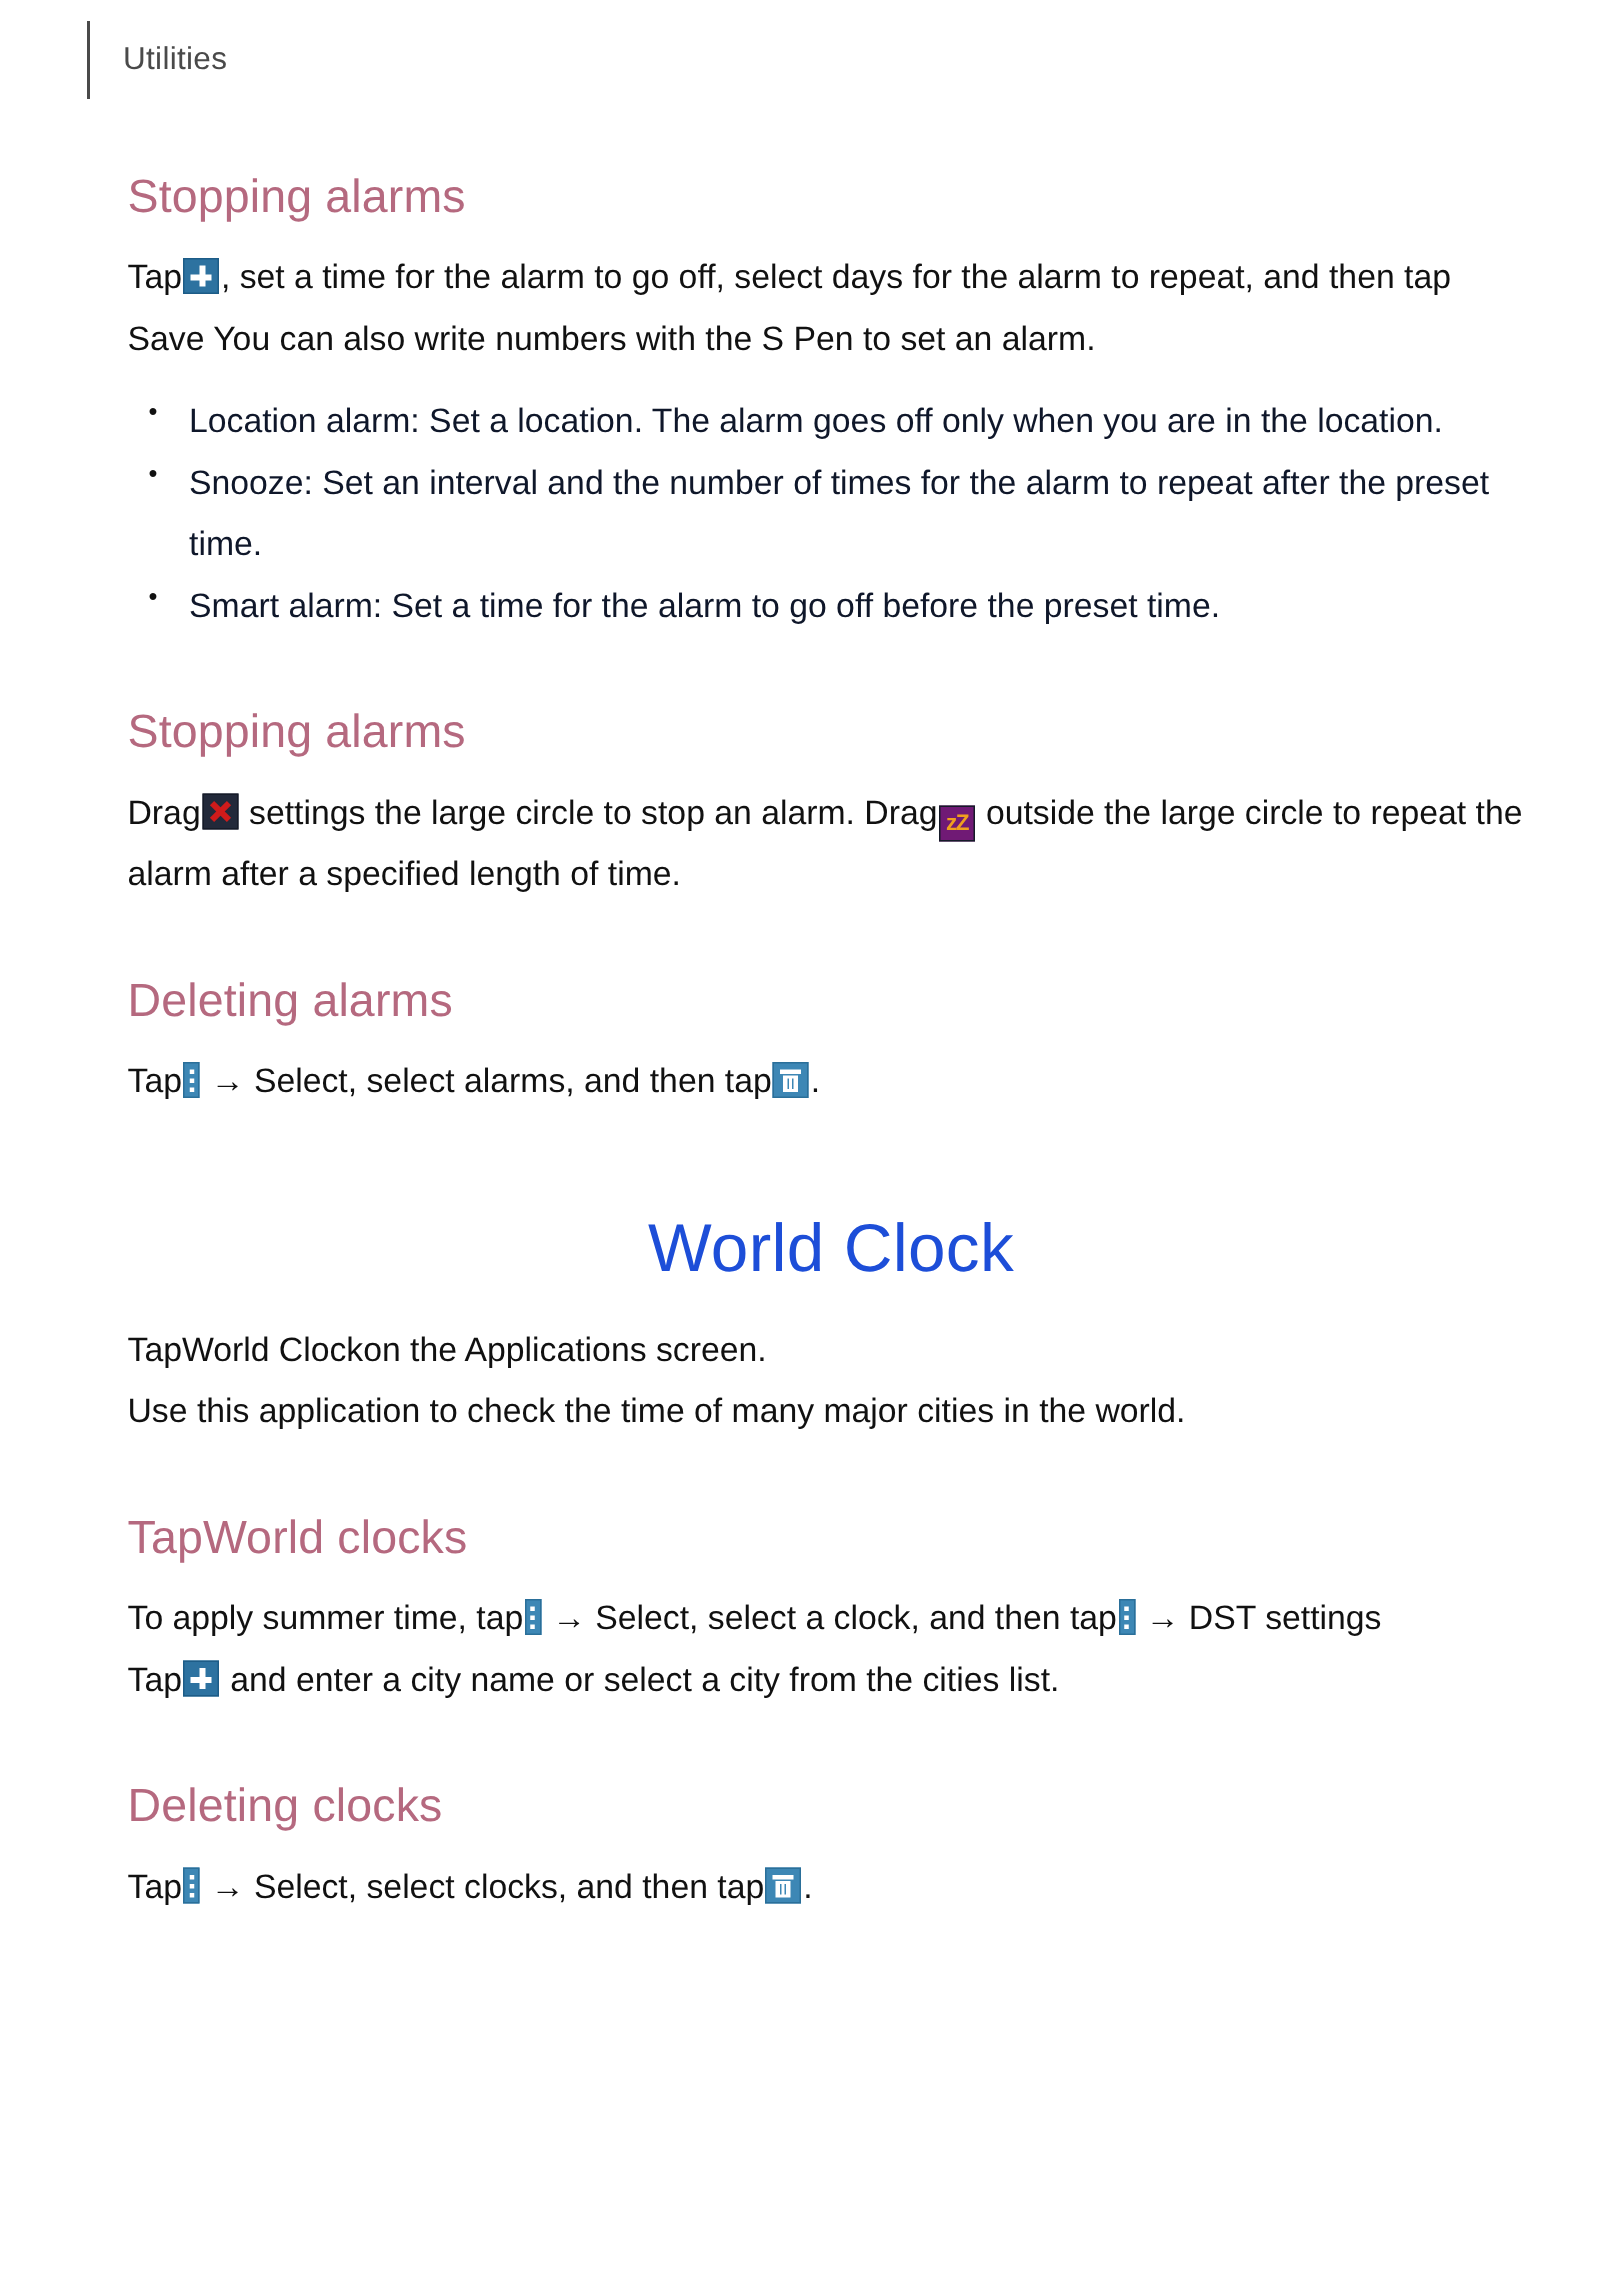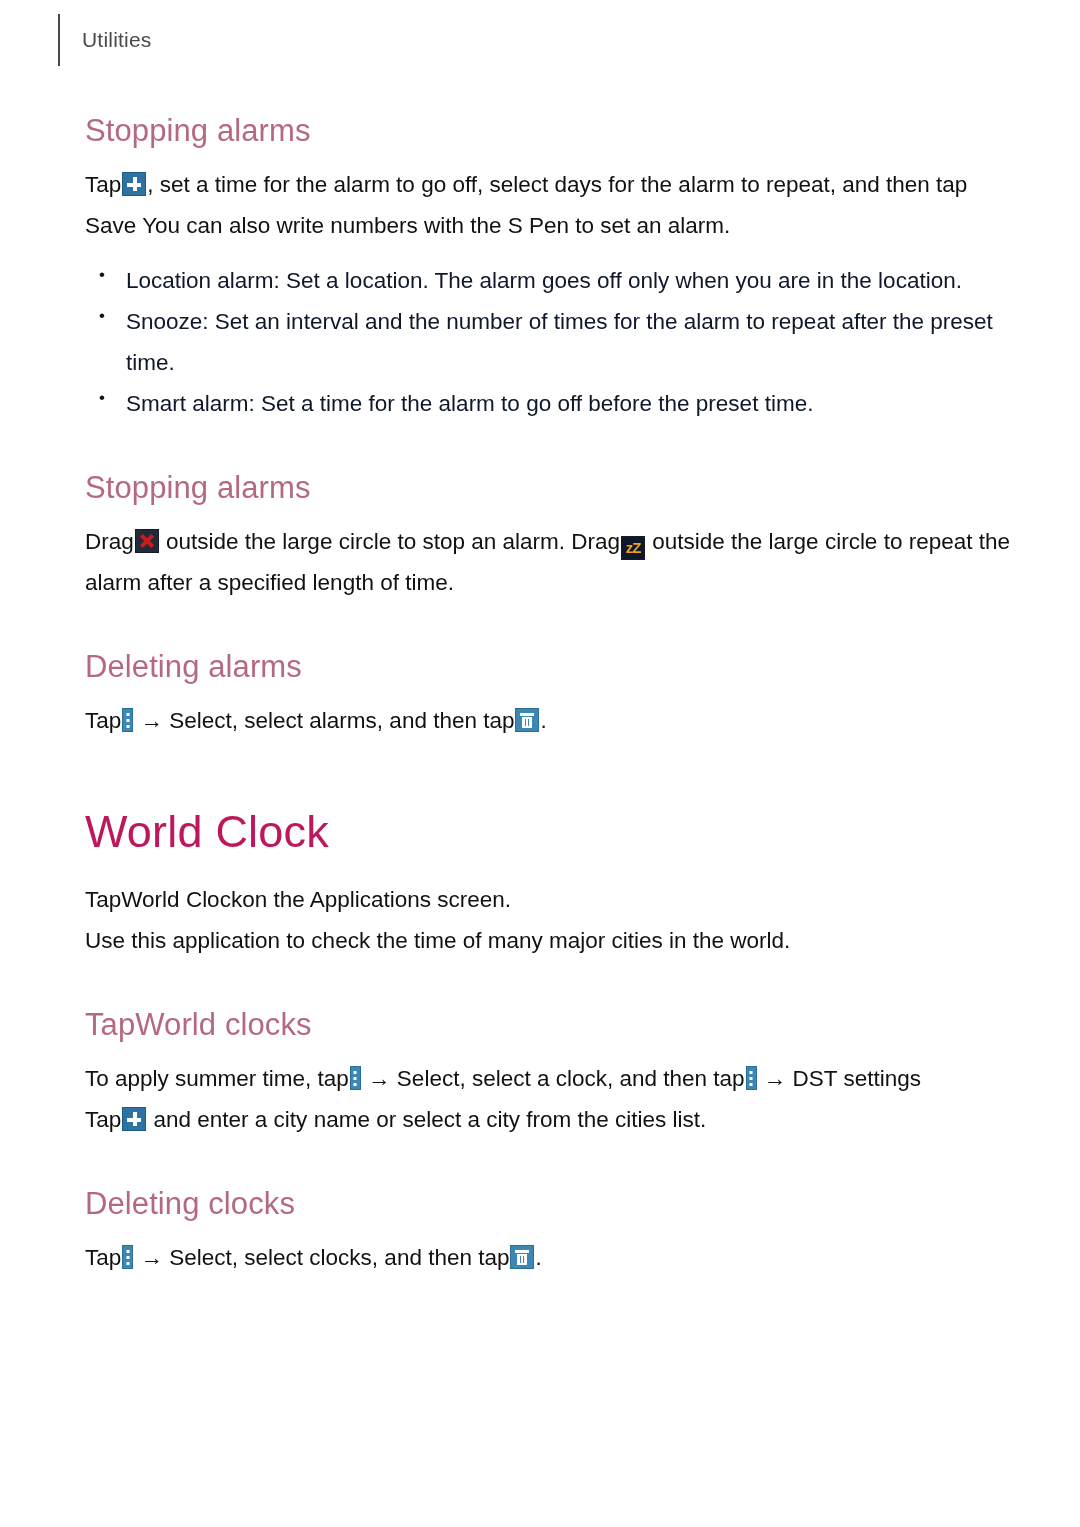--- a/index.html
+++ b/index.html
@@ -49,24 +49,25 @@
   .content {
     position: absolute;
     left: 85px;
     top: 112px;
     width: 938px;
   }
 
   h1.chapter {
     font-size: 45px;
     font-weight: normal;
-    color: #be185d;
+    color: #1d4ed8;
     margin: 0;
     line-height: 1.15;
     letter-spacing: .2px;
+    text-align: center;
   }
 
   h2.section {
     font-size: 31px;
     font-weight: normal;
     color: #b5697f;
     margin: 0;
     line-height: 1.2;
     letter-spacing: .1px;
   }
@@ -198,21 +199,21 @@
     right: 3px;
     top: 50%;
     height: 4px;
     background: #cf1b1b;
   }
   .icon-x::before { transform: translateY(-50%) rotate(45deg); }
   .icon-x::after  { transform: translateY(-50%) rotate(-45deg); }
 
   
   .icon-snooze {
-    background: #0f172a;
+    background: #701a75;
     border: 1px solid #151b28;
     color: #f0a01e;
     font-family: "Liberation Sans", sans-serif;
     font-weight: bold;
     font-size: 15px;
     line-height: 22px;
     letter-spacing: -1px;
   }
 
   
@@ -246,21 +247,21 @@
     <ul class="bullets">
       <li>Location alarm: Set a location. The alarm goes off only when you are in the location.</li>
       <li>Snooze: Set an interval and the number of times for the alarm to repeat after the preset time.</li>
       <li>Smart alarm: Set a time for the alarm to go off before the preset time.</li>
     </ul>
 
     <div class="gap-block"></div>
 
     <h2 class="section">Stopping alarms</h2>
     <div class="gap-h2-body"></div>
-    <p class="body"><span>Drag</span><span class="icon icon-x"></span><span> outside the large circle to stop an alarm. Drag</span><span class="icon icon-snooze">zZ</span><span> outside the large circle to repeat the alarm after a specified length of time.</span></p>
+    <p class="body"><span>Drag</span><span class="icon icon-x"></span><span> settings the large circle to stop an alarm. Drag</span><span class="icon icon-snooze">zZ</span><span> outside the large circle to repeat the alarm after a specified length of time.</span></p>
 
     <div class="gap-block"></div>
 
     <h2 class="section">Deleting alarms</h2>
     <div class="gap-h2-body"></div>
     <p class="body"><span>Tap</span><span class="icon icon-menu"><i></i><i></i><i></i></span><span> → Select, select alarms, and then tap</span><span class="icon icon-trash"><span class="lid"></span><span class="can"></span></span><span>.</span></p>
 
     <div class="gap-block-lg"></div>
 
     <h1 class="chapter">World Clock</h1>

